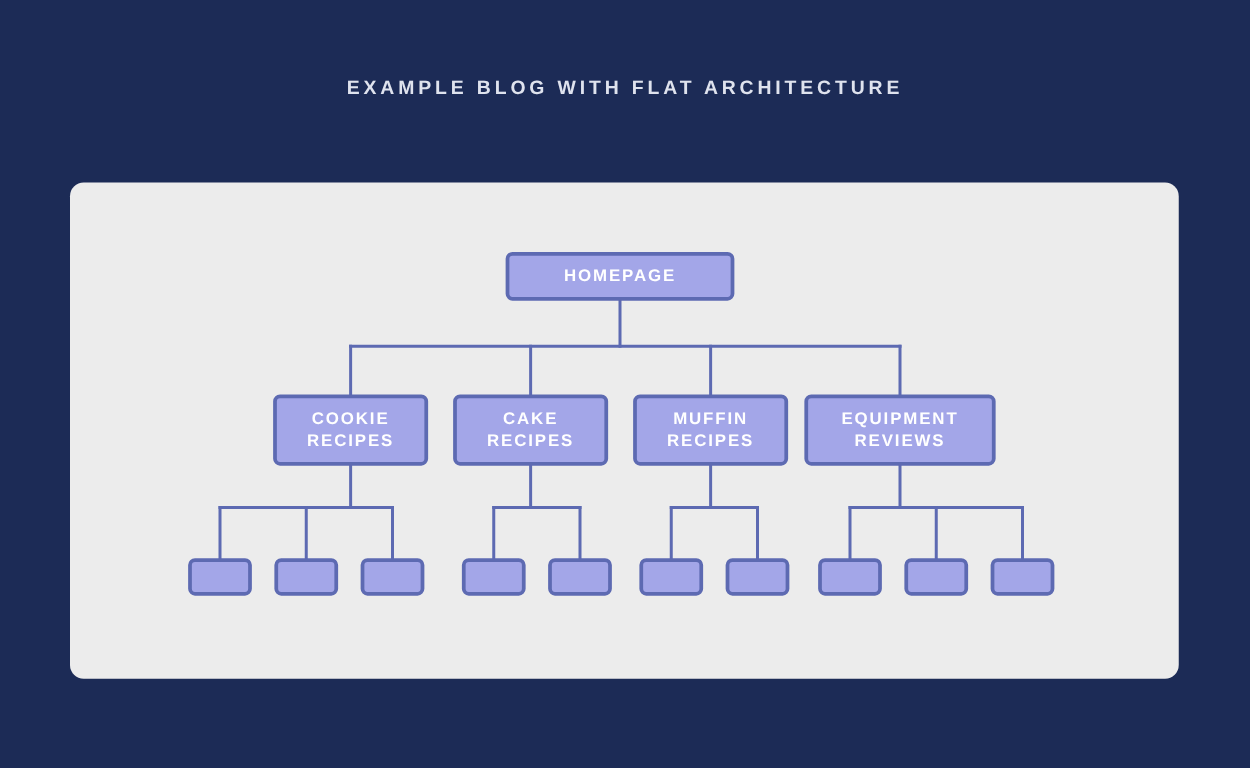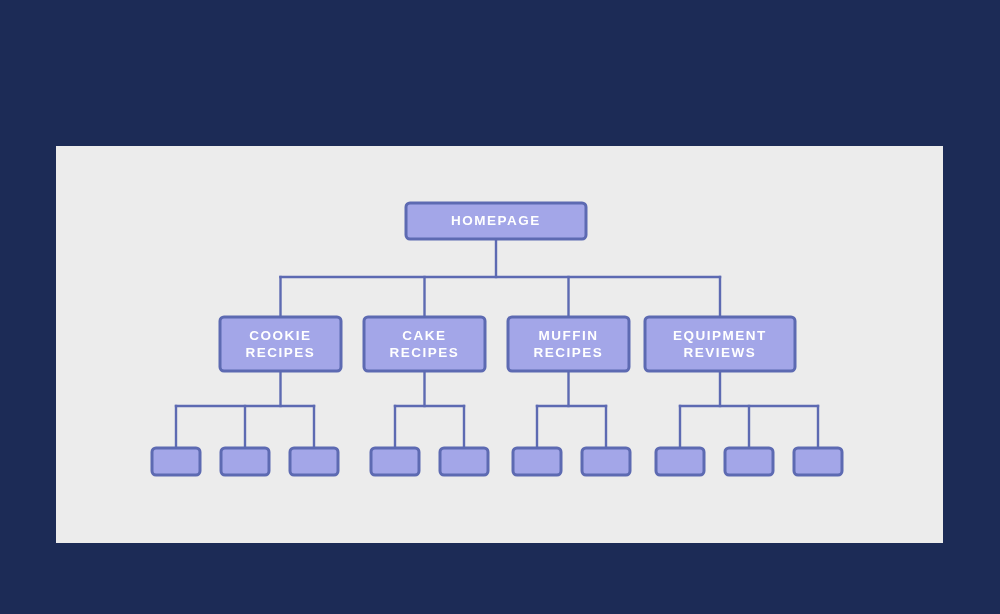--- a/index.html
+++ b/index.html
@@ -32,21 +32,21 @@
     letter-spacing: 3.1px;
     white-space: nowrap;
   }
   #diagram-card {
     position: absolute;
     left: 56px;
     top: 146px;
     width: 887px;
     height: 397px;
     background: #ececec;
-    border-radius: 0;
+    border-radius: 11px;
   }
   #tree-svg {
     position: absolute;
     left: 0;
     top: 0;
     width: 887px;
     height: 397px;
     display: block;
   }
   .node-box {
@@ -68,20 +68,21 @@
     stroke-width: 2.4;
     fill: none;
     stroke-linecap: square;
   }
 </style>
 </head>
 <body>
 
 <div id="page">
 
+  <div id="diagram-title">EXAMPLE BLOG WITH FLAT ARCHITECTURE</div>
 
   <div id="diagram-card">
     <svg id="tree-svg" viewBox="0 0 887 397">
       <g id="connector-layer">
           <path d="M 440 93 L 440 131" class="connector"></path>
           <path d="M 224.5 131 L 664 131" class="connector"></path>
           <path d="M 224.5 131 L 224.5 171" class="connector"></path>
           <path d="M 224.5 225 L 224.5 260" class="connector"></path>
           <path d="M 120 260 L 258 260" class="connector"></path>
           <path d="M 120 260 L 120 302" class="connector"></path>

